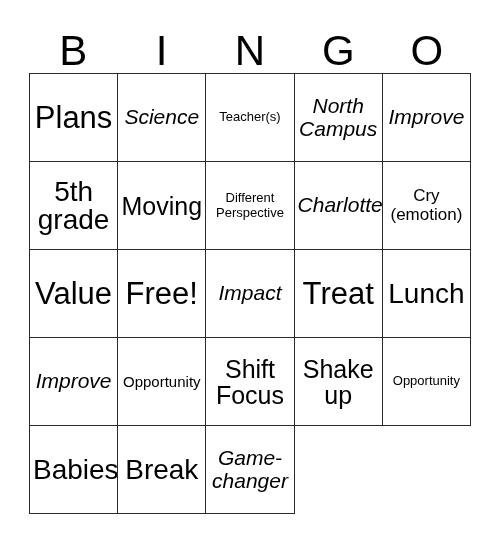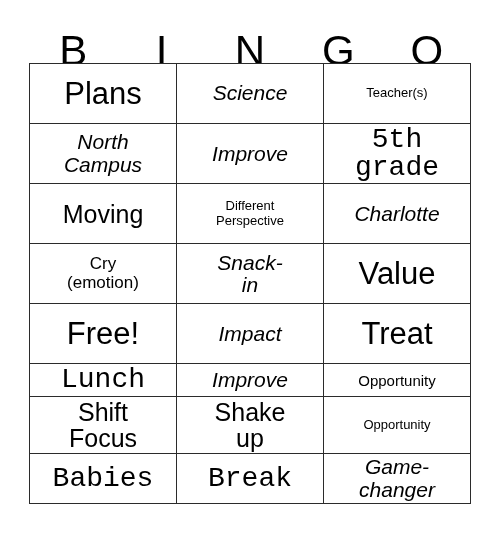--- a/index.html
+++ b/index.html
@@ -42,28 +42,28 @@
     font-weight: 400;
     letter-spacing: 0px;
     color: #000000;
     user-select: none;
   }
 
   
   .grid {
     position: absolute;
     left: 29px;
-    top: 63px;
+    top: 73px;
     width: 442px;
     height: 441px;
     box-sizing: border-box;
     border-top: 1px solid #2b2b2b;
     border-left: 1px solid #2b2b2b;
     display: grid;
-    grid-template-columns: repeat(3, 1fr);
+    grid-template-columns: repeat(5, 1fr);
     grid-template-rows: repeat(5, 1fr);
     background: #ffffff;
   }
 
   .cell {
     box-sizing: border-box;
     border-right: 1px solid #2b2b2b;
     border-bottom: 1px solid #2b2b2b;
     display: flex;
     align-items: center;
@@ -78,21 +78,21 @@
     display: block;
     width: 100%;
     text-align: center;
     line-height: 1.02;
     word-break: normal;
     white-space: pre-line;
   }
 
   
   .fs-xxl .cell-text { font-size: 31px; line-height: 1.0; }
-  .fs-xl  .cell-text { font-size: 28px; line-height: 1.0; font-family: Liberation Mono, monospace; }
+  .fs-xl  .cell-text { font-size: 28px; line-height: 1.0; }
   .fs-lg  .cell-text { font-size: 25px; line-height: 1.04; }
   .fs-md  .cell-text { font-size: 21px; line-height: 1.06; font-style: italic; }
   .fs-sm  .cell-text { font-size: 17px; line-height: 1.08; }
   .fs-xs  .cell-text { font-size: 13px; line-height: 1.12; }
   .fs-xxs .cell-text { font-size: 15px; line-height: 1.14; }
 </style>
 </head>
 <body>
 
 <div id="card">
@@ -136,24 +136,20 @@
 Perspective</span>
       </div>
     <div class="cell fs-md">
         <span class="cell-text">Charlotte</span>
       </div>
     <div class="cell fs-sm">
         <span class="cell-text">Cry
 (emotion)</span>
       </div>
 
-    <div class="cell fs-md">
-        <span class="cell-text">Snack-
-in</span>
-      </div>
     <div class="cell fs-xxl">
         <span class="cell-text">Value</span>
       </div>
     <div class="cell fs-xxl">
         <span class="cell-text">Free!</span>
       </div>
     <div class="cell fs-md">
         <span class="cell-text">Impact</span>
       </div>
     <div class="cell fs-xxl">

